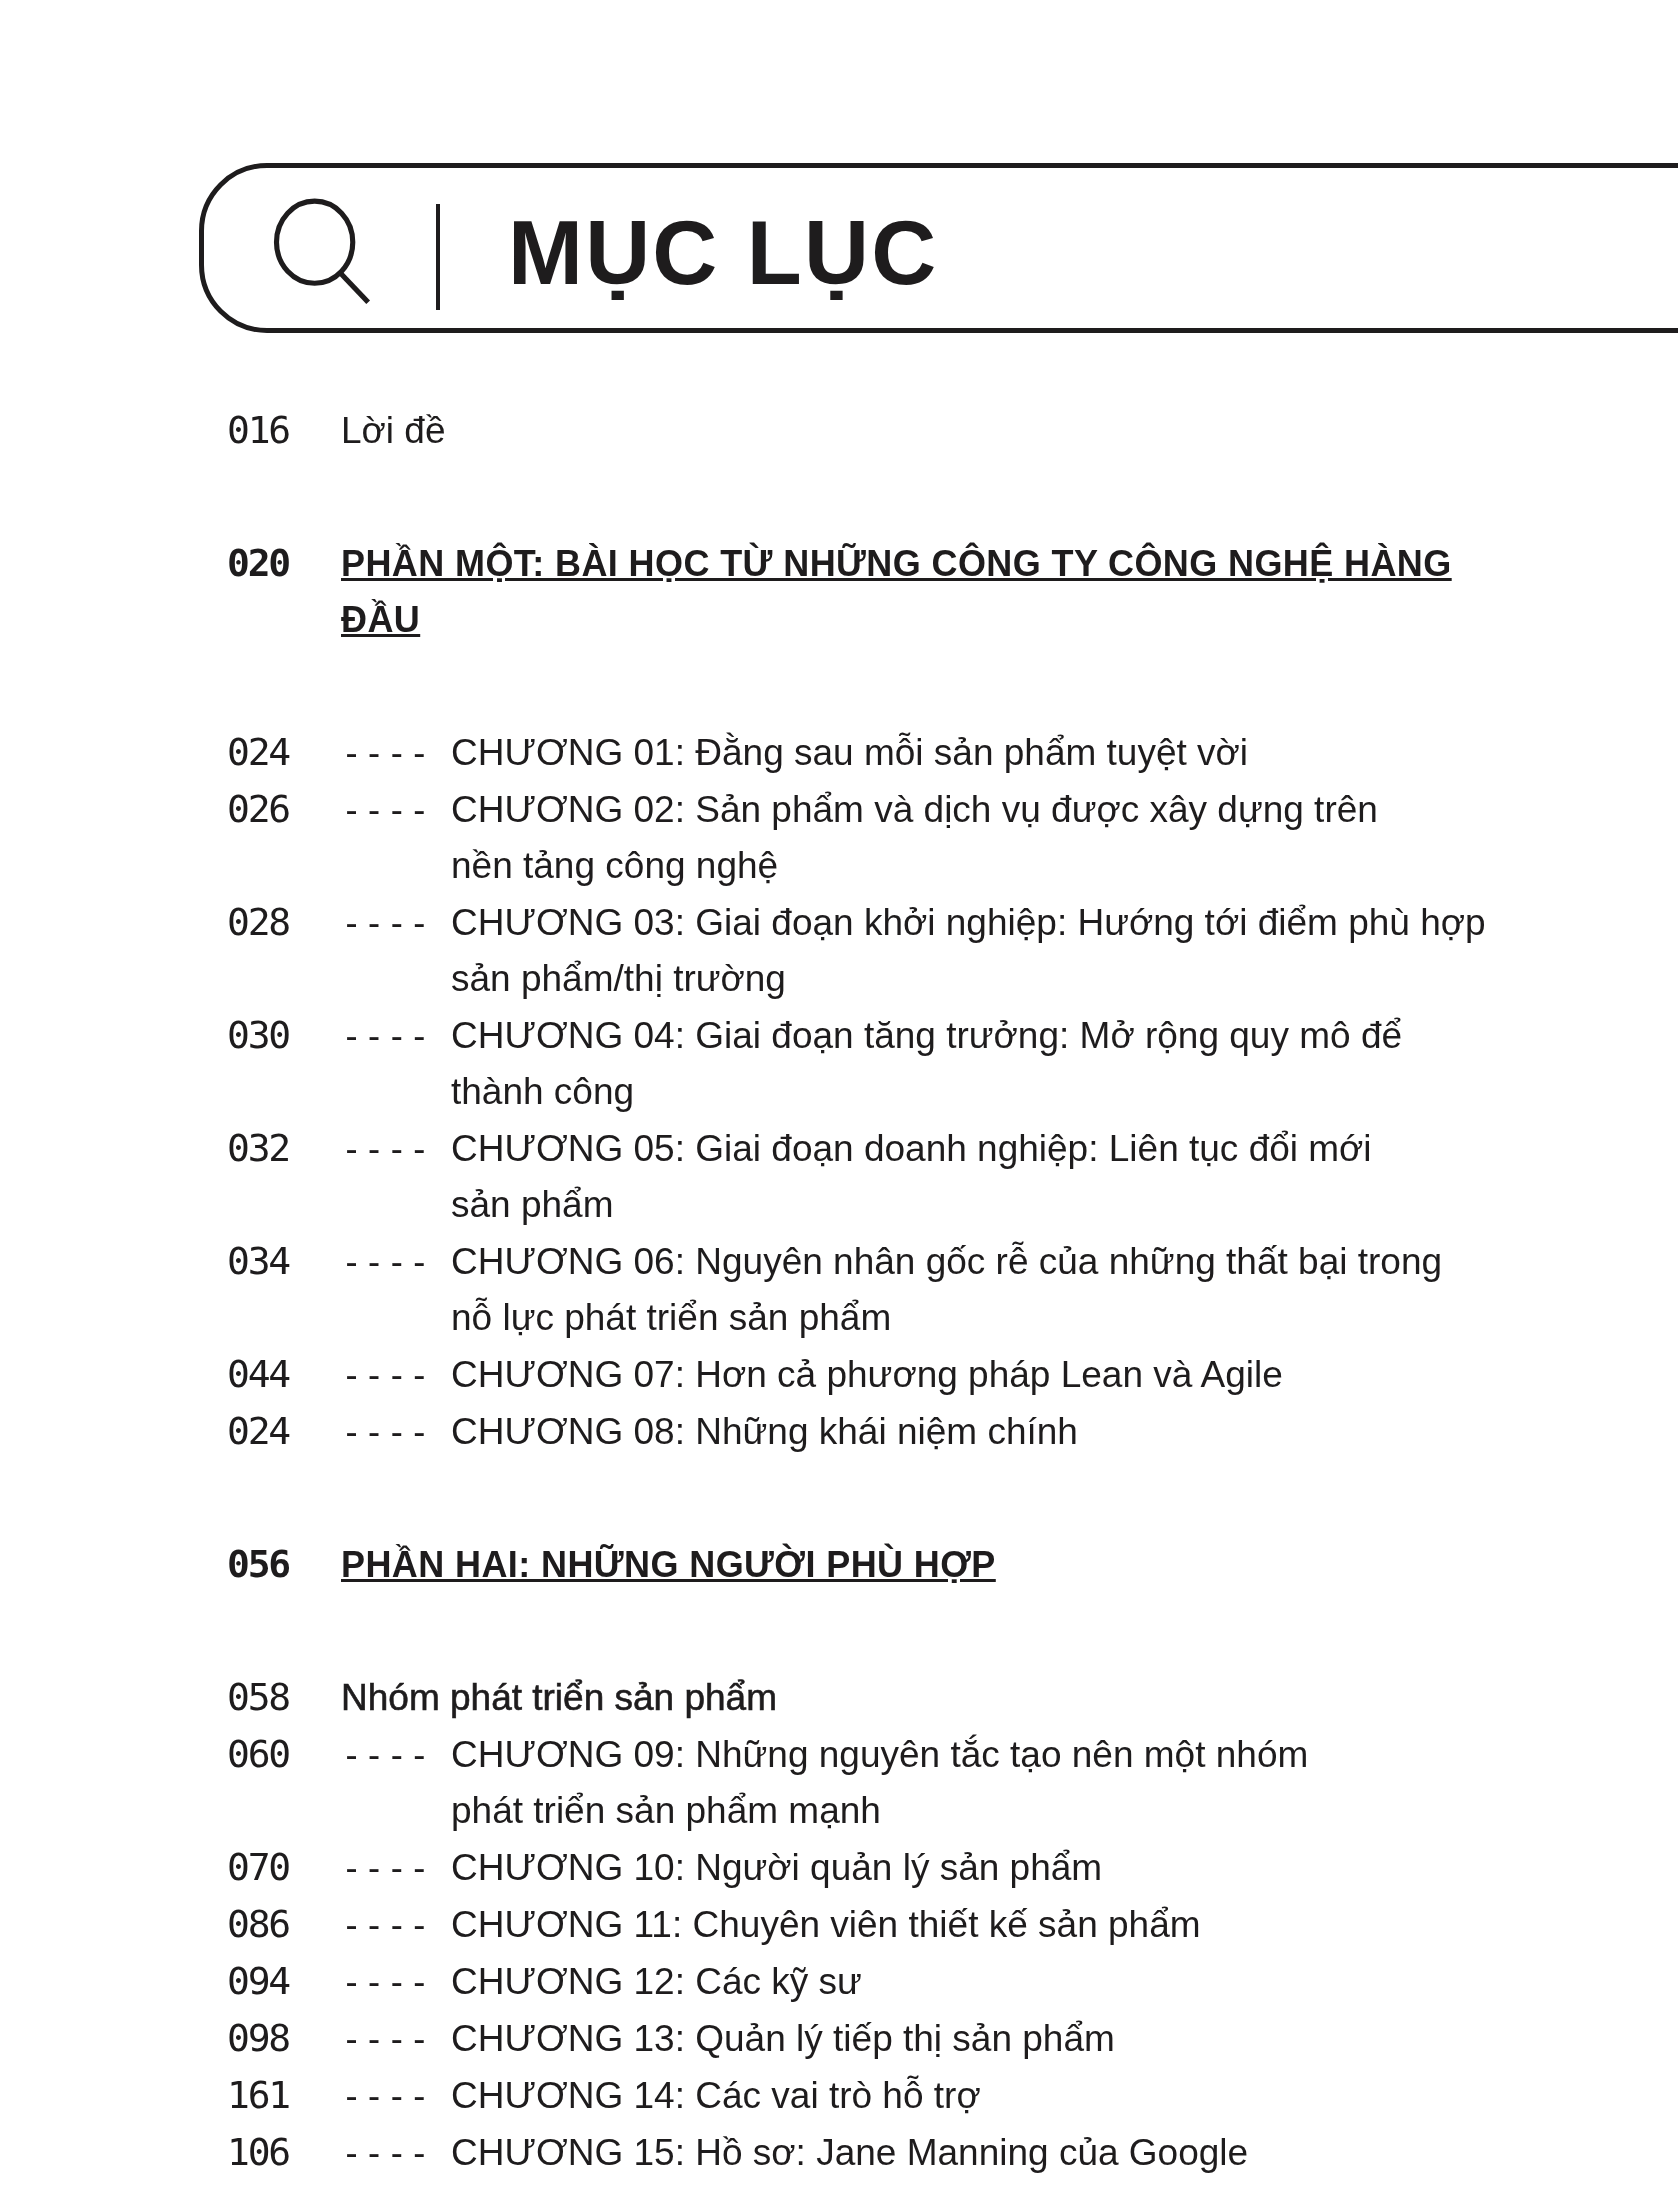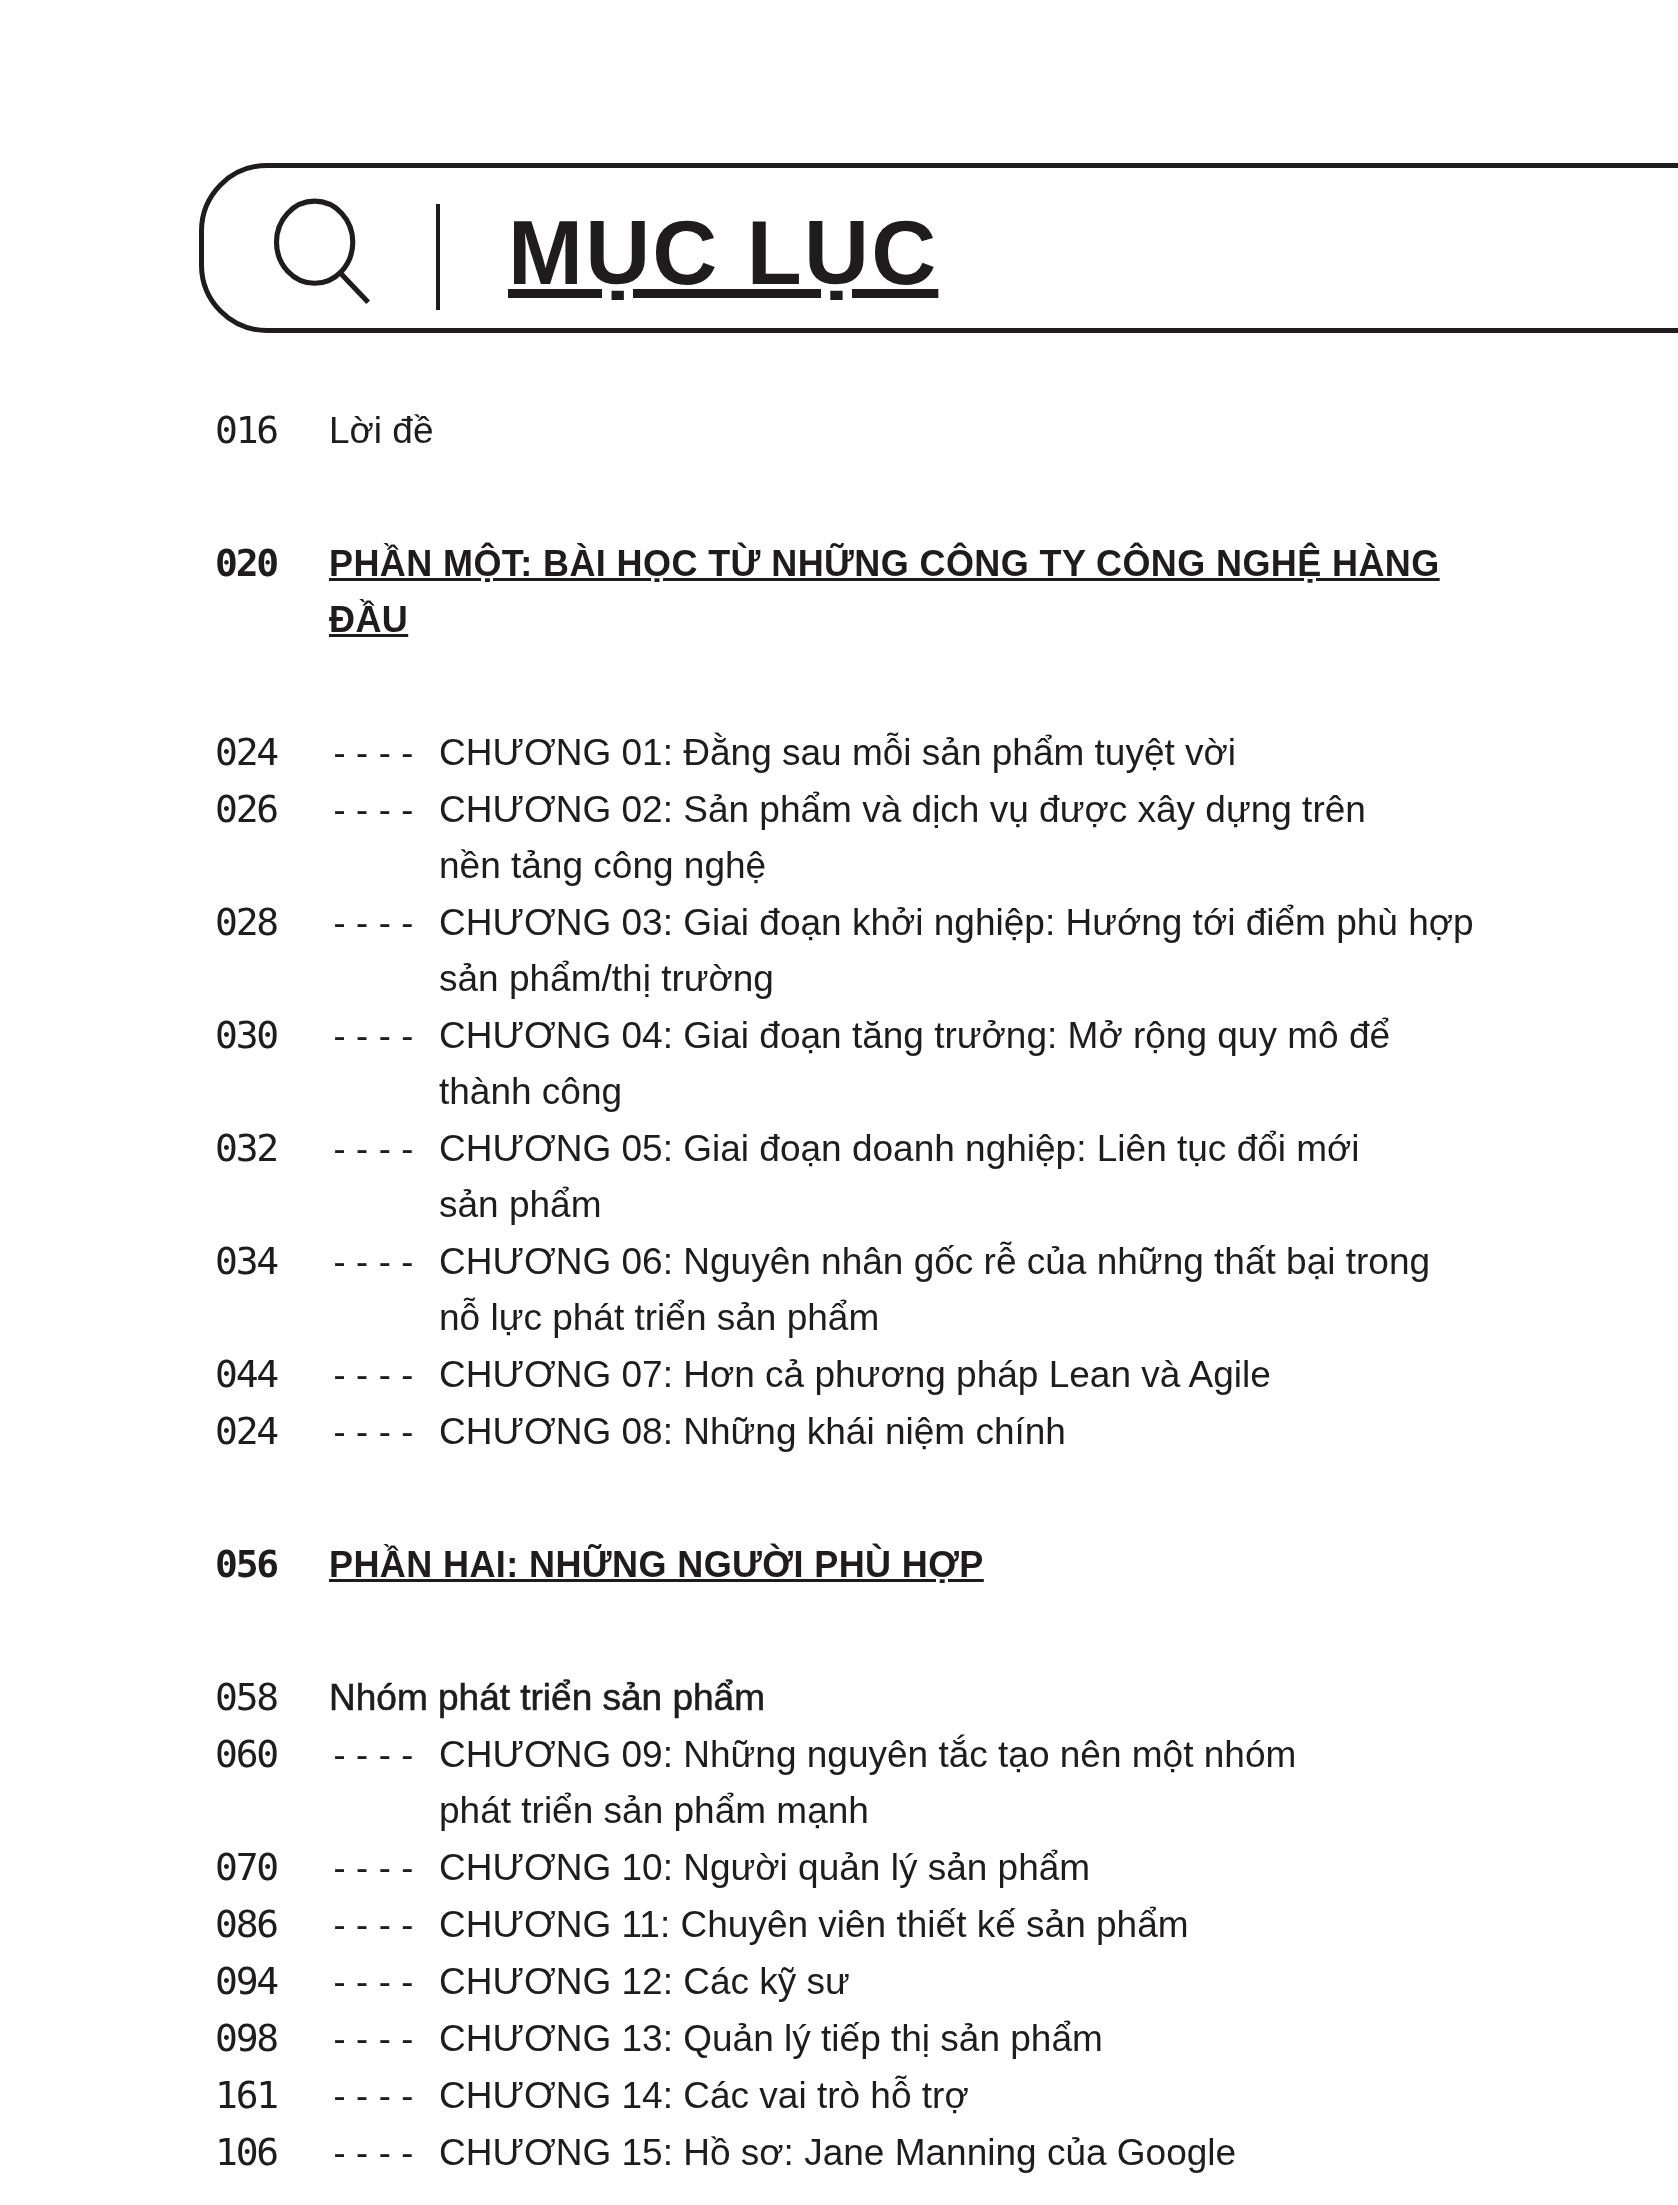--- a/index.html
+++ b/index.html
@@ -40,27 +40,26 @@
   }
   .pill-title {
     position: absolute;
     left: 304px;
     top: 40px;
     font-size: 90px;
     font-weight: bold;
     line-height: 1;
     letter-spacing: 2.2px;
     white-space: nowrap;
-    text-decoration: underline;
   }
 
   
   .toc {
     position: absolute;
-    left: 215px;
+    left: 227px;
     top: 402px;
     width: 1369px;
   }
   .row {
     display: flex;
     align-items: baseline;
     line-height: 56px;
   }
   .row.gap { margin-top: 76px; }
   .num {

